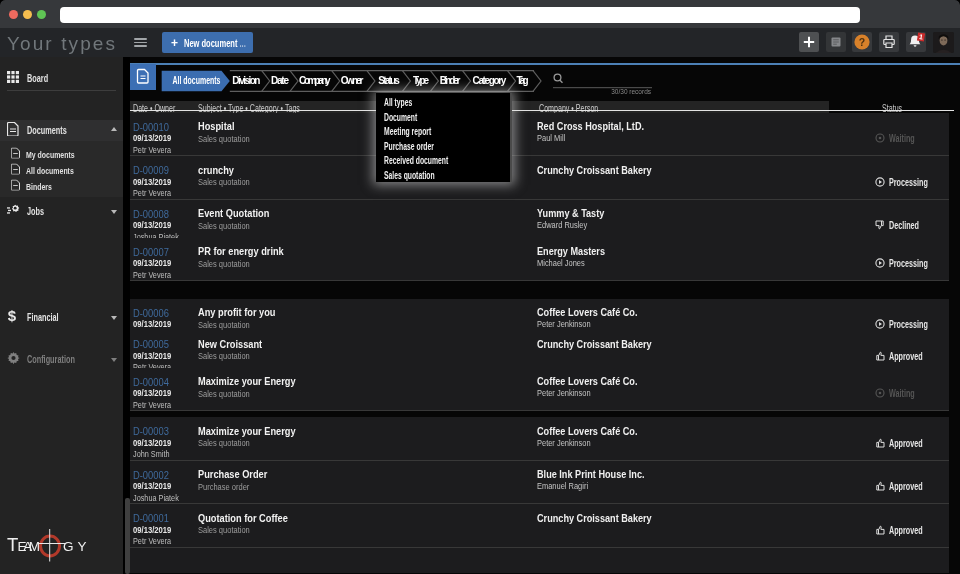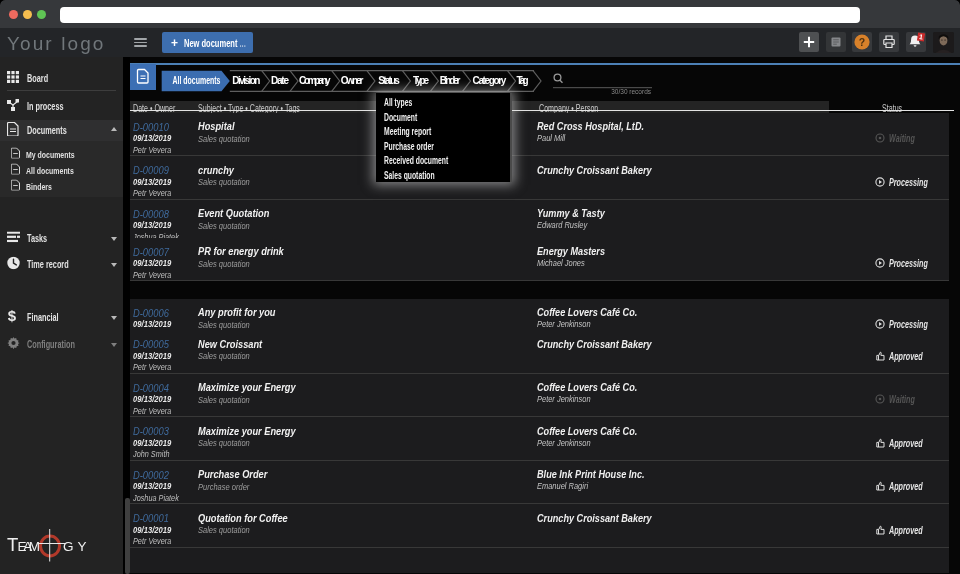--- a/index.html
+++ b/index.html
@@ -55,21 +55,21 @@
 
   
   #main { position:absolute; left:130px; top:57px; width:830px; height:517px; background:#060606; }
   #blueline { position:absolute; left:0px; top:5.5px; width:830px; height:2px; background:#4c80b6; }
   #hdrrow { position:absolute; left:0; top:44px; width:699px; height:14px;
     background:#242424; color:#cbcbcb; font-size:10px; }
   #hdrrow span { position:absolute; top:2px; transform:scaleX(0.71); transform-origin:0 0; white-space:nowrap; }
   #whiteline { position:absolute; left:0; top:52.5px; width:824px; height:1.5px; background:#e3e3e3; }
   #rows { position:absolute; left:0; top:55.5px; width:818.5px; height:460px; }
   .row { position:absolute; left:0; width:818.5px; height:43.5px;
-    background:#1c1c1e; border-bottom:1px solid #383838;font-style:italic; }
+    background:#1c1c1e; border-bottom:1px solid #383838; }
   .rid { position:absolute; left:3px; top:8px; color:#3f6a9c; font-size:11px; transform:scaleX(0.85); transform-origin:0 0; }
   .rdate { position:absolute; left:3px; top:20.5px; color:#e8e8e8; font-size:9px; font-weight:bold; transform:scaleX(0.85); transform-origin:0 0; }
   .rown { position:absolute; left:3px; top:32px; color:#bfbfbf; font-size:9px; transform:scaleX(0.81); transform-origin:0 0; }
   .rsub { position:absolute; left:67.5px; top:7.5px; color:#f2f2f2; font-size:11px; font-weight:bold; transform:scaleX(0.84); transform-origin:0 0; }
   .rtyp { position:absolute; left:67.5px; top:20px; color:#9d9d9d; font-size:9.5px; transform:scaleX(0.79); transform-origin:0 0; }
   .rcom { position:absolute; left:406.5px; top:7.5px; color:#f0f0f0; font-size:11px; font-weight:bold; transform:scaleX(0.83); transform-origin:0 0; }
   .rper { position:absolute; left:406.5px; top:20.5px; color:#c4c4c4; font-size:9px; transform:scaleX(0.83); transform-origin:0 0; }
   .rst { position:absolute; left:745px; top:4px; height:43.5px; width:80px;text-align:right; }
   .rst .sic { position:absolute; left:0; top:50%; transform:translateY(-50%); }
   .rst .stx { position:absolute; left:14px; top:50%; transform:translateY(-50%) scaleX(0.72);
@@ -86,21 +86,21 @@
 <body>
 <div id="win">
   <div id="chrome">
     <div class="dot" style="left:9px;  background:#ee6a5f;"></div>
     <div class="dot" style="left:23px; background:#f5bd4f;"></div>
     <div class="dot" style="left:37px; background:#5fc454;"></div>
     <div id="urlbar"></div>
   </div>
 
   <div id="appbar"></div>
-  <div id="yourlogo">Your logo</div>
+  <div id="yourlogo">Your types</div>
   <div id="hamb">
       <div></div>
       <div></div>
       <div></div>
     </div>
   <div id="newdoc">
       <span class="plus">+</span>
       <span class="txt">New document <span style="opacity:.55">...</span></span>
     </div>
   <div id="hbtns">
@@ -163,34 +163,20 @@
               <rect x="4.4" y="4.4" width="3.2" height="3.2"></rect>
               <rect x="8.8" y="4.4" width="3.2" height="3.2"></rect>
               <rect x="0" y="8.8" width="3.2" height="3.2"></rect>
               <rect x="4.4" y="8.8" width="3.2" height="3.2"></rect>
               <rect x="8.8" y="8.8" width="3.2" height="3.2"></rect>
             </g>
           </svg></span>
       <span class="lb">Board</span>
     </div>
     <div id="sep1"></div>
-    <div class="mi" style="top:36.5px">
-      <span class="ic"><svg width="13" height="12" viewBox="0 0 13 12">
-            <g stroke="#e8e8e8" fill="none" stroke-width="1.2">
-              <path d="M2.5 3.5 L6 6 L10.5 2.5"></path>
-              <path d="M6 6 L6 9.5"></path>
-            </g>
-            <g fill="#e8e8e8">
-              <rect x="0" y="1" width="4" height="4"></rect>
-              <rect x="8.5" y="0" width="3.5" height="3.5"></rect>
-              <rect x="4" y="8" width="4" height="4"></rect>
-            </g>
-          </svg></span>
-      <span class="lb">In process</span>
-    </div>
     <div class="mi" style="top:62px;height:21px">
       <span class="ic"><svg width="12" height="14" viewBox="0 0 12 14">
             <path d="M1.5 0.5 h6 l3.5 3.5 v9 a1 1 0 0 1 -1 1 h-8.5 a1 1 0 0 1 -1 -1 v-11.5 a1 1 0 0 1 1 -1 z" fill="none" stroke="#e8e8e8" stroke-width="1.2"></path>
             <path d="M3 7 h6 M3 9.5 h6" stroke="#e8e8e8" stroke-width="1.1"></path>
           </svg></span>
       <span class="lb">Documents</span>
       <span class="carup"></span>
     </div>
     <div class="smi" style="top:88.5px">
       <span class="ic"><svg width="9" height="11" viewBox="0 0 9 11">
@@ -206,48 +192,41 @@
           </svg></span>
       <span class="lb">All documents</span>
     </div>
     <div class="smi" style="top:120.5px">
       <span class="ic"><svg width="9" height="11" viewBox="0 0 9 11">
             <path d="M1 0.5 h4.5 l3 3 v6.5 a0.8 0.8 0 0 1 -0.8 0.8 h-6.7 a0.8 0.8 0 0 1 -0.8 -0.8 v-8.7 a0.8 0.8 0 0 1 0.8 -0.8 z" fill="none" stroke="#d8d8d8" stroke-width="1"></path>
             <path d="M2.2 6 h4.6" stroke="#d8d8d8" stroke-width="0.9"></path>
           </svg></span>
       <span class="lb">Binders</span>
     </div>
-    <div class="mi" style="top:168.5px">
-      <span class="ic"><svg width="13" height="11" viewBox="0 0 13 11">
+    <div class="mi" style="top:142px">
+      <span class="ic"><svg width="13" height="13" viewBox="0 0 13 13">
             <g fill="#e8e8e8">
-              <rect x="0" y="0" width="13" height="2.2"></rect>
-              <rect x="0" y="4.2" width="9" height="2.2"></rect>
-              <rect x="0" y="8.4" width="11" height="2.2"></rect>
-              <rect x="10" y="4.2" width="3" height="2.2"></rect>
+              <path d="M8.2 1.2 l1.1 1.1 1.5-0.4 0.4 1.5 1.1 1.1 -1.1 1.1 0.4 1.5 -1.5 0.4 -1.1 1.1 -1.1-1.1 -1.5 0.4 -0.4-1.5 -1.1-1.1 1.1-1.1 -0.4-1.5 1.5-0.4 z"></path>
+              <circle cx="8.2" cy="4.7" r="1.4" fill="#232323"></circle>
+              <rect x="0" y="3.8" width="3" height="1.3"></rect>
+              <rect x="1" y="6.3" width="3" height="1.3"></rect>
+              <rect x="0" y="8.8" width="3" height="1.3"></rect>
             </g>
           </svg></span>
-      <span class="lb">Tasks</span>
-      <span class="car"></span>
-    </div>
-    <div class="mi" style="top:195px">
-      <span class="ic"><svg width="13" height="13" viewBox="0 0 13 13">
-            <circle cx="6.5" cy="6.5" r="6.2" fill="#e8e8e8"></circle>
-            <path d="M6.5 2.8 v3.9 l2.8 1.7" stroke="#232323" stroke-width="1.4" fill="none" stroke-linecap="round"></path>
-          </svg></span>
-      <span class="lb">Time record</span>
+      <span class="lb">Jobs</span>
       <span class="car"></span>
     </div>
     <div class="mi" style="top:248px">
       <span class="ic"><svg width="10" height="15" viewBox="0 0 10 15">
             <text x="5" y="12.5" text-anchor="middle" font-size="15" font-weight="bold" fill="#e8e8e8" font-family="Liberation Sans, sans-serif">$</text>
           </svg></span>
       <span class="lb">Financial</span>
       <span class="car"></span>
     </div>
-    <div class="mi" style="top:275px;color:#7f7f7f">
+    <div class="mi" style="top:290px;color:#7f7f7f">
       <span class="ic"><svg width="13" height="13" viewBox="0 0 13 13">
             <path fill="#7f7f7f" d="M6.5 0.5 l0.9 1.6 1.8-0.5 0.5 1.8 1.8 0.5 -0.5 1.8 1.6 0.9 -1.6 0.9 0.5 1.8 -1.8 0.5 -0.5 1.8 -1.8-0.5 -0.9 1.6 -0.9-1.6 -1.8 0.5 -0.5-1.8 -1.8-0.5 0.5-1.8 -1.6-0.9 1.6-0.9 -0.5-1.8 1.8-0.5 0.5-1.8 1.8 0.5 z"></path>
             <circle cx="6.5" cy="6.5" r="2.1" fill="#232323"></circle>
           </svg></span>
       <span class="lb">Configuration</span>
       <span class="car" style="border-top-color:#7f7f7f"></span>
     </div>
   </div>
   <div id="sbthumb"></div>
 
@@ -328,20 +307,26 @@
           </div>
       </div>
       <div class="row" style="top:87.0px">
         <div class="rid">D-00008</div>
         <div class="rdate">09/13/2019</div>
         <div class="rown">Joshua Piatek</div>
         <div class="rsub">Event Quotation</div>
         <div class="rtyp">Sales quotation</div>
         <div class="rcom">Yummy &amp; Tasty</div>
         <div class="rper">Edward Rusley</div>
+        <div class="rst">
+            <span class="sic"><svg width="10" height="10" viewBox="0 0 10 10">
+                <path d="M1 1 h7.2 v4.6 h-2 l-1.5 3.2 a0.9 0.9 0 0 1 -0.9 -0.9 l0.3 -2.3 h-3.1 z M6.5 1 v4.6" fill="none" stroke="#ddd" stroke-width="1"></path>
+              </svg></span>
+            <span class="stx">Declined</span>
+          </div>
       </div>
       <div class="row" style="top:125px">
         <div class="rid">D-00007</div>
         <div class="rdate">09/13/2019</div>
         <div class="rown">Petr Vevera</div>
         <div class="rsub">PR for energy drink</div>
         <div class="rtyp">Sales quotation</div>
         <div class="rcom">Energy Masters</div>
         <div class="rper">Michael Jones</div>
         <div class="rst">
@@ -376,21 +361,21 @@
         <div class="rtyp">Sales quotation</div>
         <div class="rcom">Crunchy Croissant Bakery</div>
 
         <div class="rst">
             <span class="sic"><svg width="10" height="10" viewBox="0 0 10 10">
                 <path d="M9 9 h-7.2 v-4.6 h2 l1.5 -3.2 a0.9 0.9 0 0 1 0.9 0.9 l-0.3 2.3 h3.1 z M3.5 9 v-4.6" fill="none" stroke="#ddd" stroke-width="1"></path>
               </svg></span>
             <span class="stx">Approved</span>
           </div>
       </div>
-      <div class="row" style="top:261.0px">
+      <div class="row" style="top:255px">
         <div class="rid">D-00004</div>
         <div class="rdate">09/13/2019</div>
         <div class="rown">Petr Vevera</div>
         <div class="rsub">Maximize your Energy</div>
         <div class="rtyp">Sales quotation</div>
         <div class="rcom">Coffee Lovers Café Co.</div>
         <div class="rper">Peter Jenkinson</div>
         <div class="rst dim">
             <span class="sic"><svg width="10" height="10" viewBox="0 0 10 10">
                 <circle cx="5" cy="5" r="4" fill="none" stroke="#555" stroke-width="1.1"></circle>

